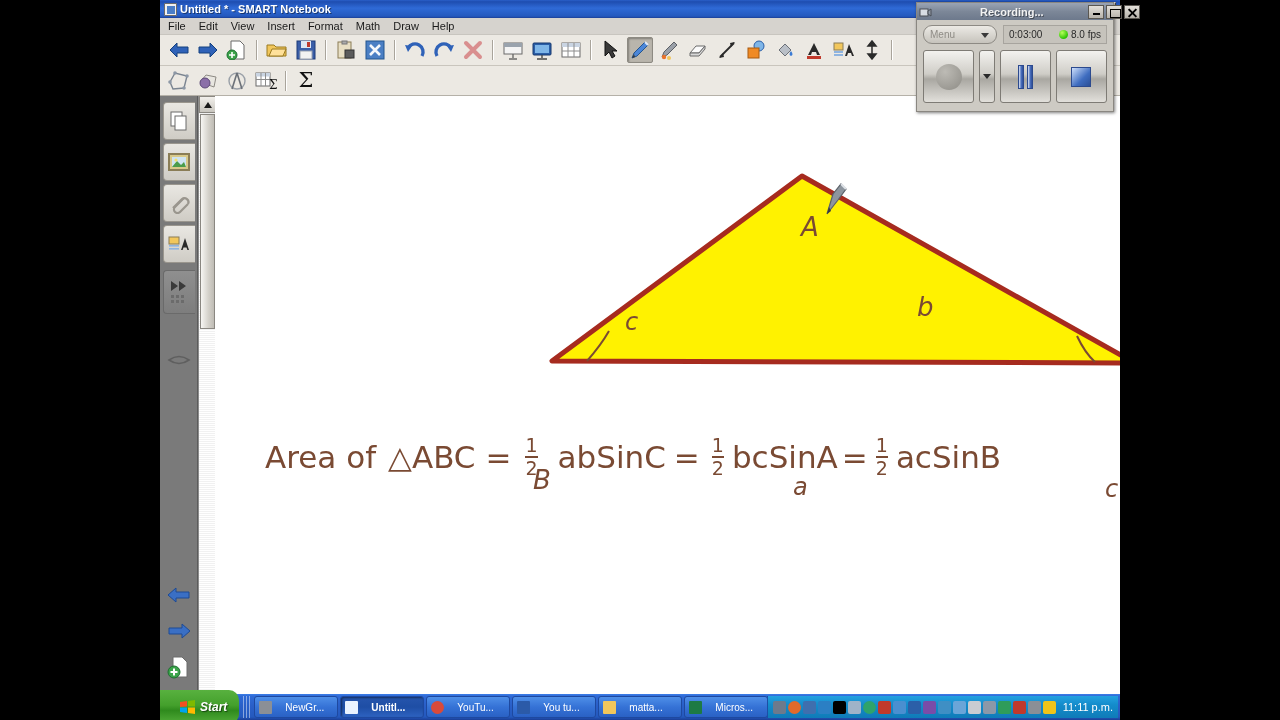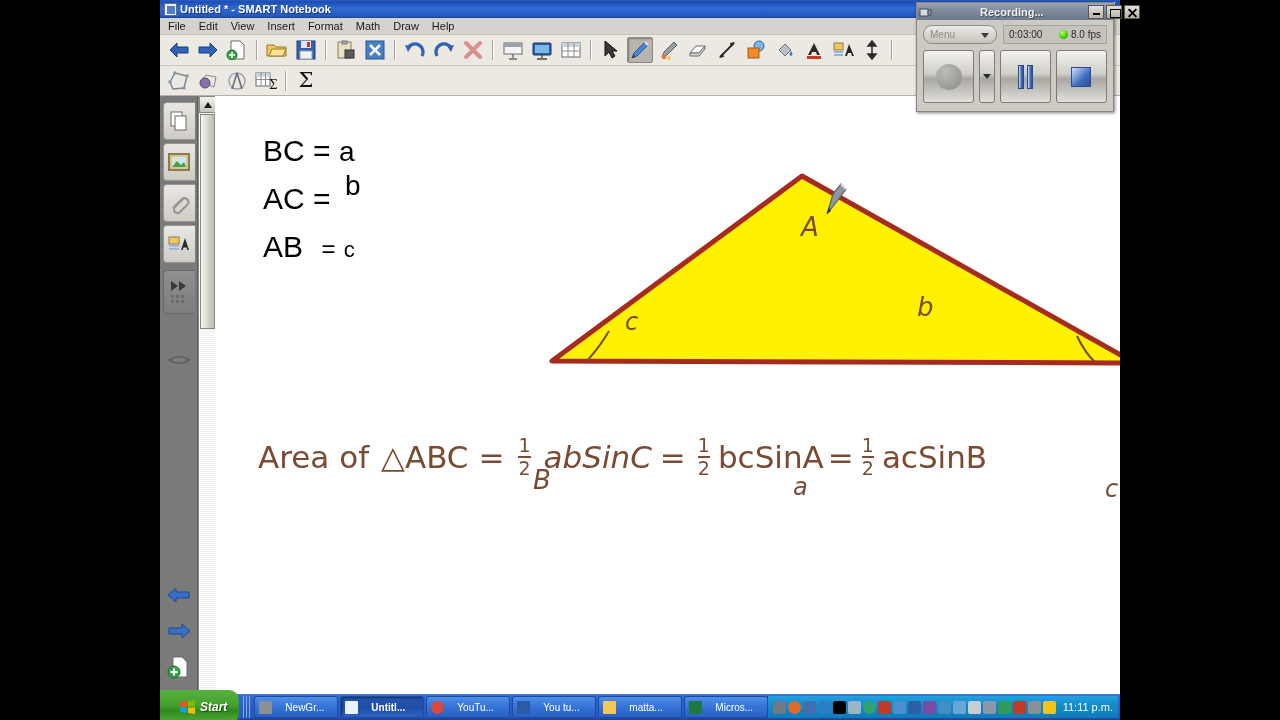--- a/index.html
+++ b/index.html
@@ -120,21 +120,21 @@
   .tri-wrap { position: absolute; left: 0; top: 0; width: 100%; height: 100%; pointer-events: none; }
 
   .lbl-A { left: 586px; top: 116px; font-size: 26px; font-style: italic; }
   .lbl-B { left: 318px; top: 369px; font-size: 26px; font-style: italic; }
   .lbl-C { left: 890px; top: 379px; font-size: 24px; font-style: italic; }
   .lbl-a { left: 578px; top: 377px; font-size: 24px; font-style: italic; }
   .lbl-b { left: 702px; top: 196px; font-size: 26px; font-style: italic; }
   .lbl-c { left: 410px; top: 212px; font-size: 24px; font-style: italic; }
 
   .formula {
-    position: absolute; left: 43px; top: 340px; font-size: 31px; color: #7a4a33;
+    position: absolute; left: 50px; top: 340px; font-size: 31px; color: #7a4a33;
     font-family: "DejaVu Sans", sans-serif; white-space: nowrap; display: flex; align-items: center;
   }
   .frac { display: inline-flex; flex-direction: column; align-items: center;
           font-size: 19px; line-height: 1; margin: 0 4px; vertical-align: middle; }
   .frac .num { padding-bottom: 1px; }
   .frac .den { border-top: 2px solid #7a4a33; padding-top: 1px; }
 
   
   .pen-cursor { position: absolute; left: 600px; top: 82px; width: 40px; height: 44px; }
 
@@ -545,37 +545,20 @@
           <svg width="8" height="6" viewBox="0 0 8 6">
               <path d="M4 0 L8 6 H0 Z" fill="#1a1a1a"></path>
             </svg>
         </div>
         <div class="sb-thumb"></div>
 
       </div>
 
       <div class="canvas">
 
-        <div class="ink-lines">
-          <div class="ink-line">
-            <span>BC</span>
-            <span>=</span>
-            <span class="rhs">a</span>
-          </div>
-          <div class="ink-line">
-            <span>AC</span>
-            <span>=</span>
-            <span class="rhs" style="position:relative;top:-14px;left:6px;">b</span>
-          </div>
-          <div class="ink-line">
-            <span>AB</span>
-            <span style="margin-left:10px;font-size:24px;">=</span>
-            <span class="rhs" style="font-size:22px;">c</span>
-          </div>
-        </div>
 
         <div class="tri-wrap">
           <svg width="905" height="620" viewBox="0 0 905 620">
             <polygon points="587,80 337,265 920,267" fill="#FFF200" stroke="#A62B1F" stroke-width="5" stroke-linejoin="round"></polygon>
             <path d="M372 265 q14 -16 22 -30" fill="none" stroke="#7a4a33" stroke-width="2"></path>
             <path d="M862 240 q8 17 18 26" fill="none" stroke="#7a4a33" stroke-width="2"></path>
           </svg>
         </div>
 
         <span class="hand lbl-A">A</span>
@@ -595,21 +578,21 @@
 
         <div class="formula">
           <span>Area of</span>
           <span style="margin-left:12px;">△</span>
           <span>ABC</span>
           <span style="margin:0 10px;">=</span>
           <span class="frac">
             <span class="num">1</span>
             <span class="den">2</span>
           </span>
-          <span style="margin-left:9px;font-style:italic;">abSinC</span>
+          <span style="margin-left:16px;">abSinC</span>
           <span style="margin:0 8px;">=</span>
           <span class="frac">
             <span class="num">1</span>
             <span class="den">2</span>
           </span>
           <span style="margin-left:4px;">bcSinA</span>
           <span style="margin:0 4px;">=</span>
           <span class="frac">
             <span class="num">1</span>
             <span class="den">2</span>

